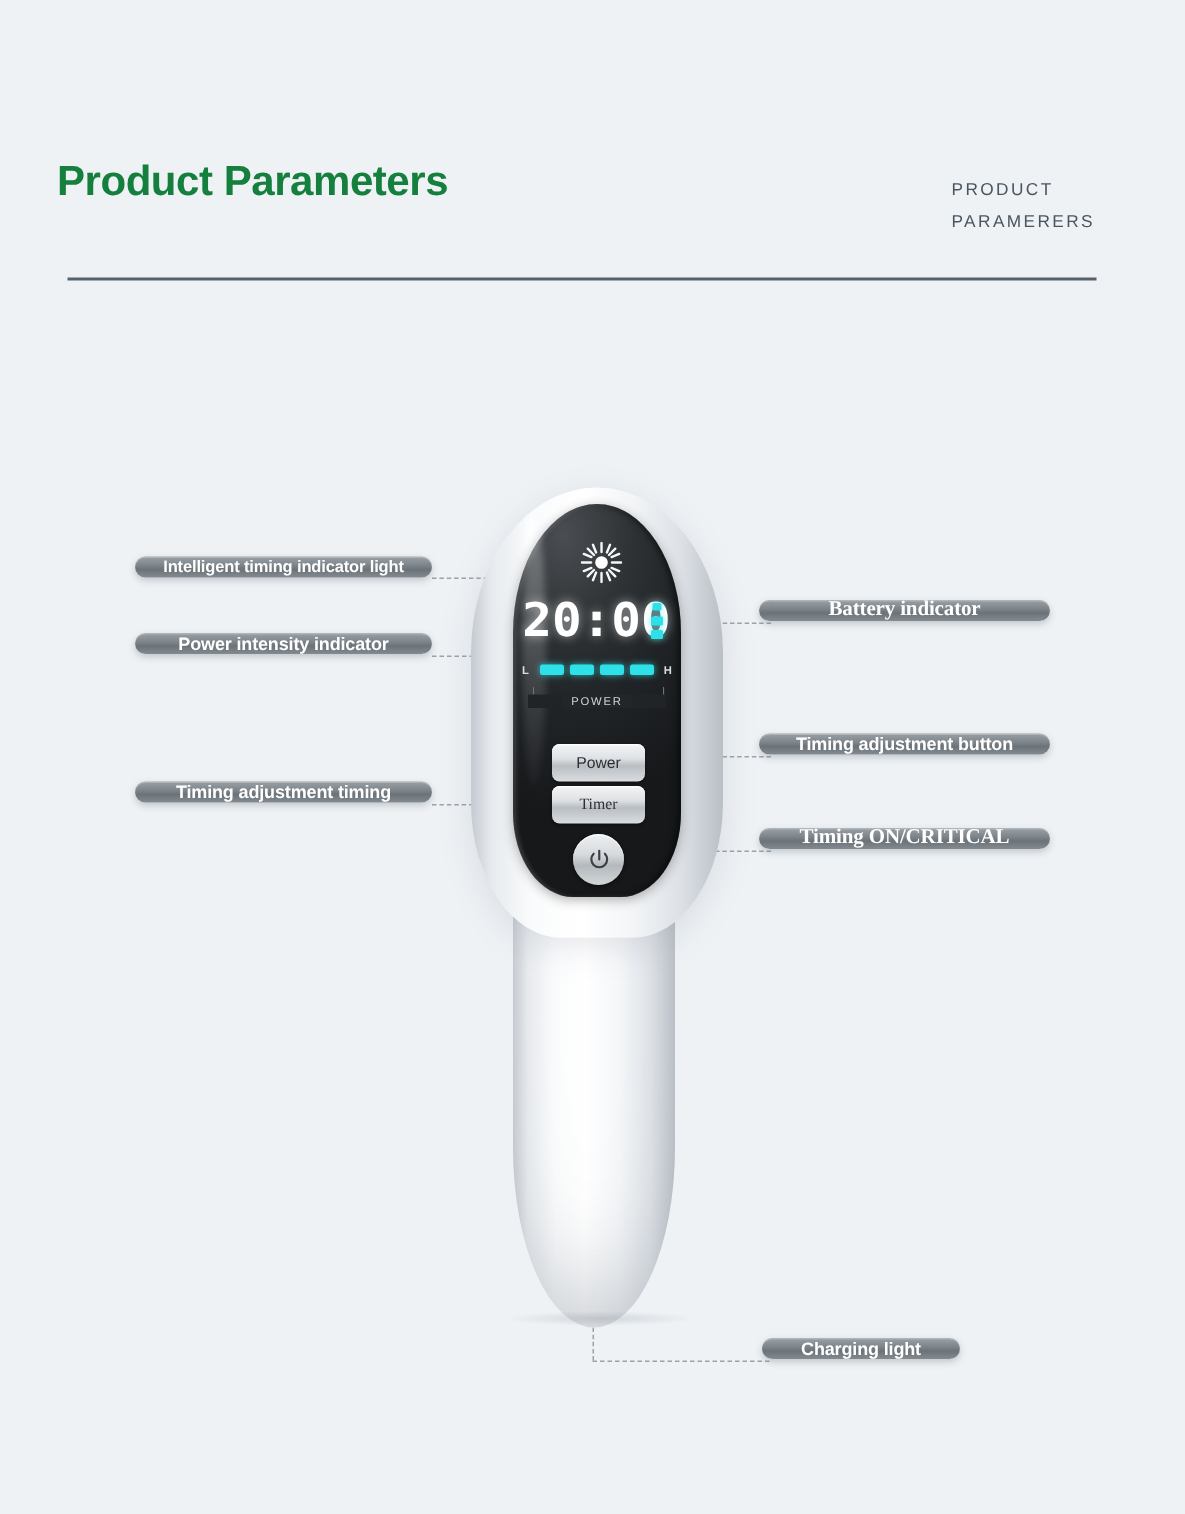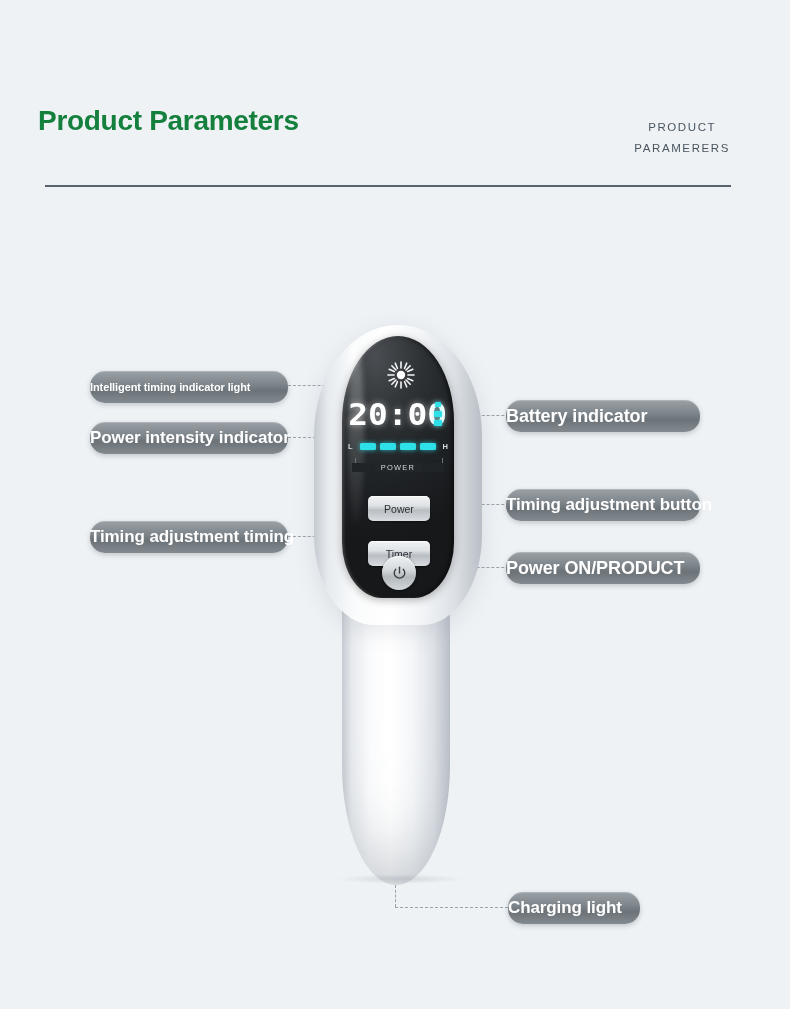--- a/index.html
+++ b/index.html
@@ -25,21 +25,21 @@
     position: absolute;
     left: 38px; top: 105px;
     font-size: 28px;
     font-weight: bold;
     color: #15803d;
     letter-spacing: -0.3px;
   }
   .subtitle-block {
     position: absolute;
     right: 60px; top: 117px;
-    text-align: center;
+    text-align: left;
     line-height: 21px;
   }
   .subtitle-line {
     font-size: 11.5px;
     color: #4a5560;
     letter-spacing: 1.6px;
     font-weight: normal;
   }
   .header-rule {
     position: absolute;
@@ -225,21 +225,21 @@
     background: linear-gradient(to bottom, #f2f4f5 0%, #dfe2e5 38%, #b9bec3 58%, #d9dde0 100%);
     box-shadow: 0 1px 2px rgba(0,0,0,.45), inset 0 1px 0 rgba(255,255,255,.8);
     display: flex;
     align-items: center;
     justify-content: center;
     font-size: 10.5px;
     color: #2c3034;
     font-family: "Liberation Sans", sans-serif;
   }
   .btn-power { top: 160px; }
-  .btn-timer { top: 205px; }
+  .btn-timer { top: 188px; font-family: Liberation Serif, serif; }
   .btn-circle {
     position: absolute;
     left: 40px; top: 220px;
     width: 34px; height: 34px;
     border-radius: 50%;
     background: linear-gradient(to bottom, #eef0f2 0%, #d6dadd 40%, #b4b9bd 62%, #d2d6d9 100%);
     box-shadow: 0 1px 3px rgba(0,0,0,.5), inset 0 1px 0 rgba(255,255,255,.75);
     display: flex;
     align-items: center;
     justify-content: center;
@@ -250,35 +250,35 @@
     position: absolute;
     left: 310px; top: 872px;
     width: 180px; height: 14px;
     border-radius: 50%;
     background: radial-gradient(50% 50% at 50% 50%, rgba(140,150,160,.30), rgba(140,150,160,0) 70%);
   }
 
   
   .pill {
     position: absolute;
-    height: 32px;
+    height: 14px;
     border-radius: 15px;
     background: linear-gradient(to bottom, #9aa1a7 0%, #7d848a 42%, #6c7378 62%, #838a90 100%);
     box-shadow: 0 2px 5px rgba(90,100,110,.30), inset 0 1px 0 rgba(255,255,255,.22);
     display: flex;
     align-items: center;
-    justify-content: flex-start;
+    justify-content: center;
     color: #ffffff;
     font-weight: bold;
     white-space: nowrap;
     letter-spacing: -0.1px;
   }
   .pill.sm { font-size: 11px; }
-  .pill.md { font-size: 17px; }
-  .pill.lg { font-size: 18px; }
+  .pill.md { font-size: 12px; }
+  .pill.lg { font-size: 14px; font-family: Liberation Serif, serif; }
 
   
   .leader-h {
     position: absolute;
     height: 0;
     border-top: 1px dashed #9aa3ab;
   }
   .leader-v {
     position: absolute;
     width: 0;
@@ -404,18 +404,18 @@
   <span>Timing adjustment timing</span>
 </div>
 
 <div class="pill lg" style="left:506px; top:400px; width:194px;">
   <span>Battery indicator</span>
 </div>
 <div class="pill md" style="left:506px; top:489px; width:194px;">
   <span>Timing adjustment button</span>
 </div>
 <div class="pill lg" style="left:506px; top:552px; width:194px;">
-  <span>Power ON/PRODUCT</span>
+  <span>Timing ON/CRITICAL</span>
 </div>
 
 <div class="pill md" style="left:508px; top:892px; width:132px;">
   <span>Charging light</span>
 </div>
 
 </body></html>

